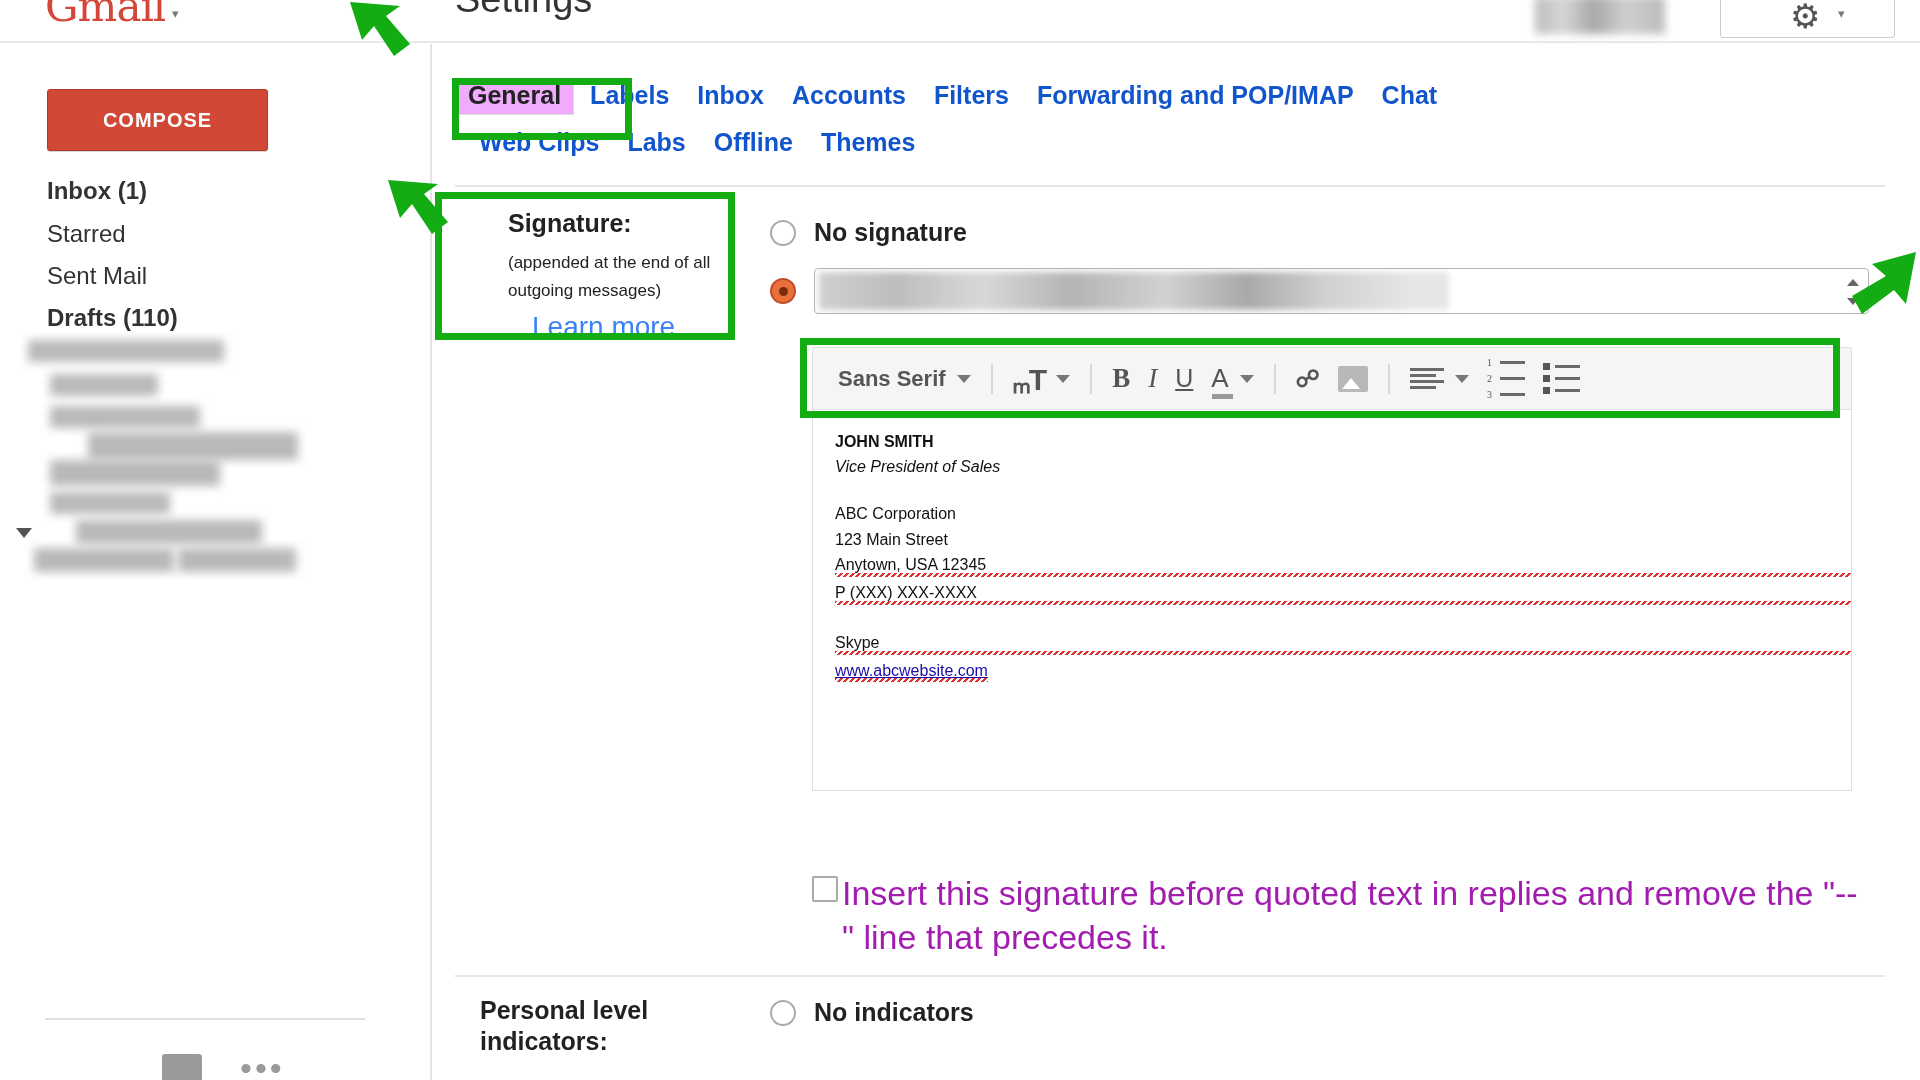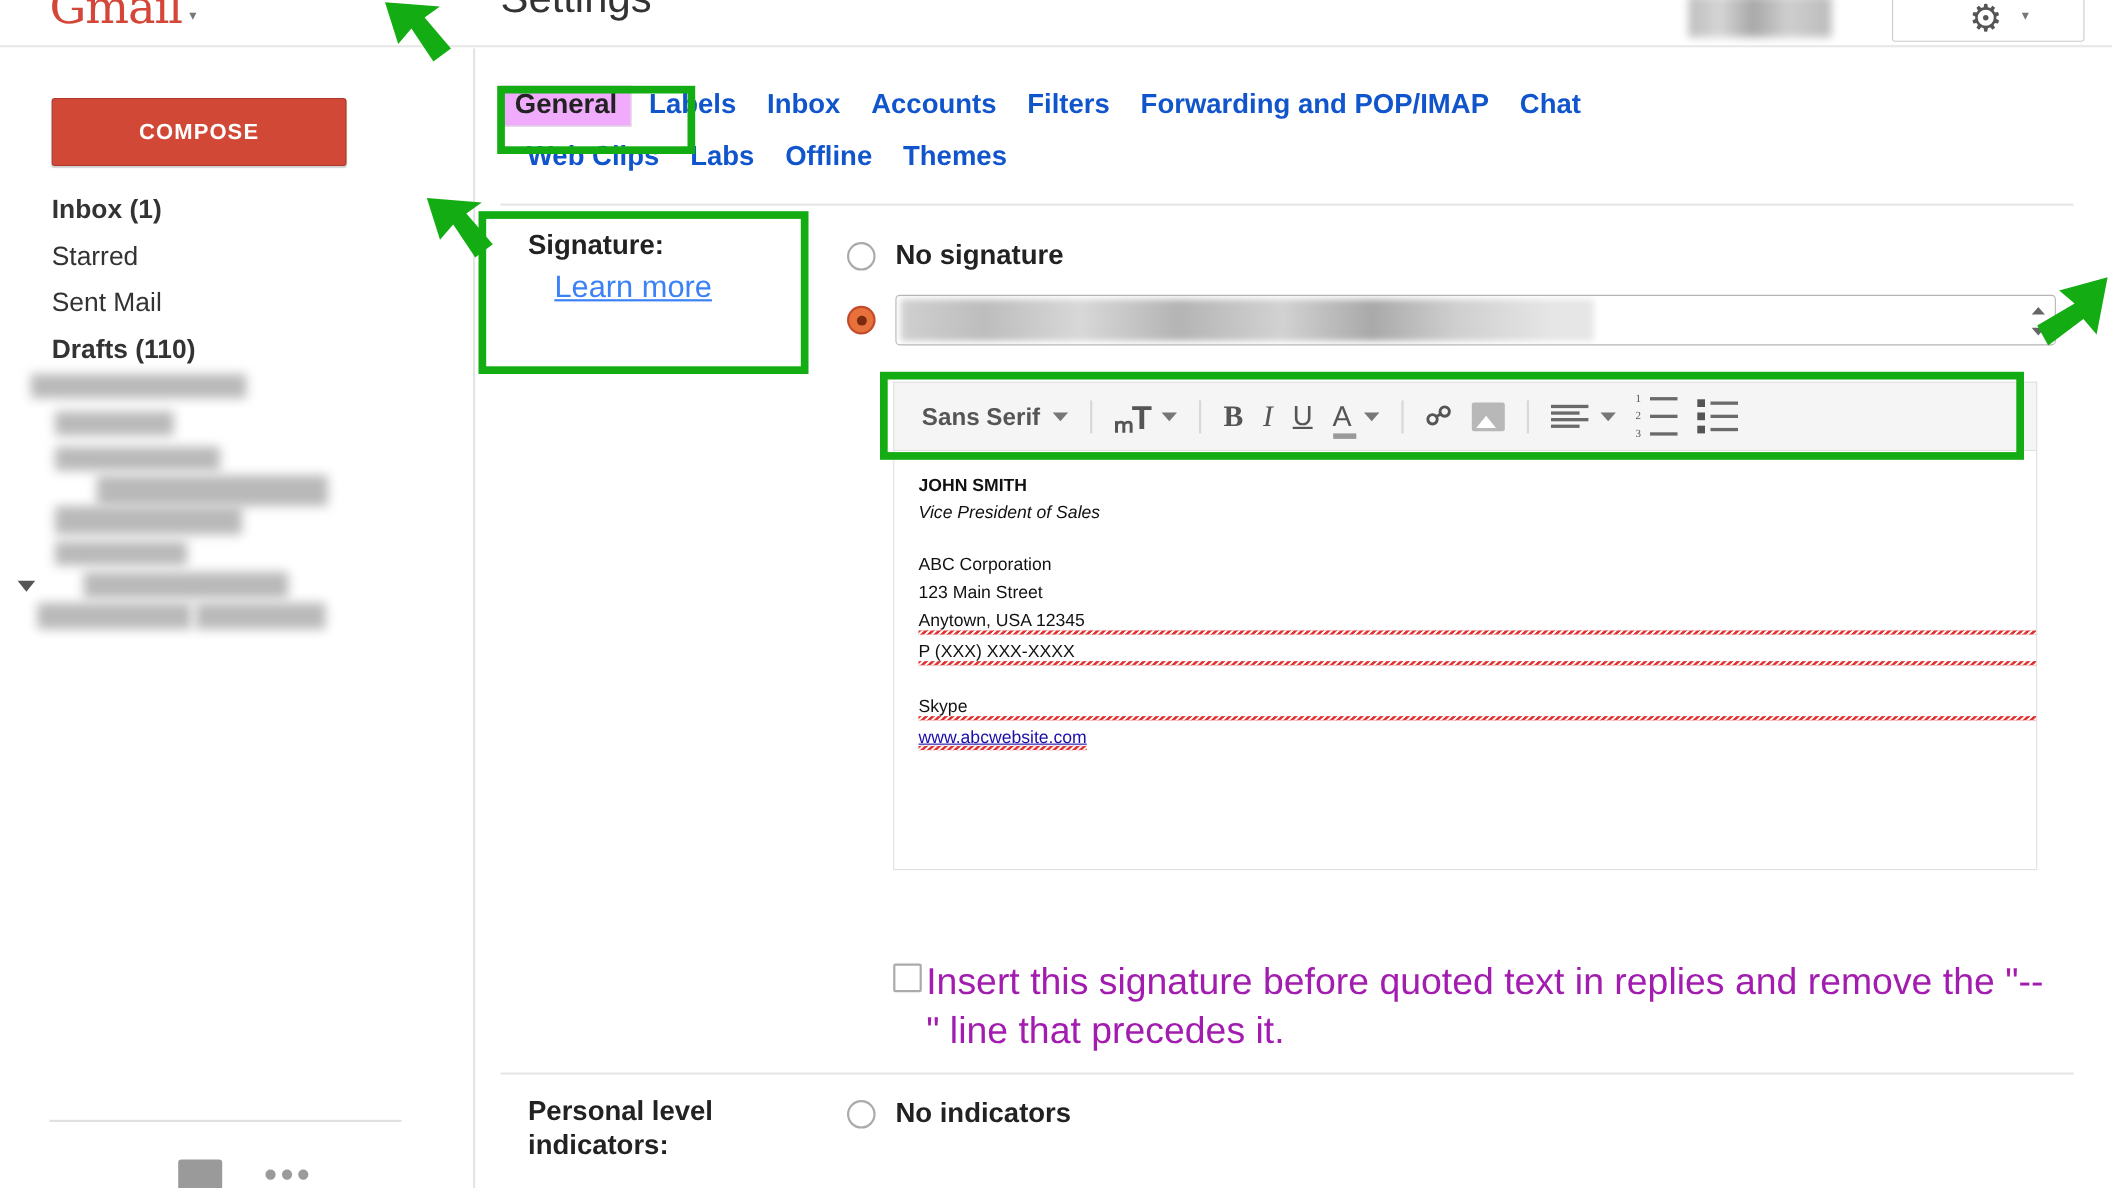--- a/index.html
+++ b/index.html
@@ -49,21 +49,21 @@
     position:absolute; left:1838px; top:6px; font-size:13px; color:#777;
   }
   #header-rule {
     position:absolute; left:0; top:41px; width:1920px; height:2px;
     background:#e8e8e8;
   }
 
   
   #sidebar { position:absolute; left:0; top:44px; width:432px; height:1036px; }
   #compose-btn {
-    position:absolute; left:47px; top:45px; width:268px; height:62px;
+    position:absolute; left:47px; top:45px; width:221px; height:62px;
     background:#d14836; border:1px solid #b0392b; border-radius:3px;
     color:#fff; font-size:20px; font-weight:bold; letter-spacing:1px;
     display:flex; align-items:center; justify-content:center;
     box-shadow:0 1px 1px rgba(0,0,0,.18);
   }
   .nav-item {
     position:absolute; left:47px; font-size:24px; color:#333;
     white-space:nowrap;
   }
   .nav-item.bold { font-weight:bold; }
@@ -106,21 +106,21 @@
     color:#222; background:#f0abfc;
     border:1px solid #dcdcdc; padding:2px 12px 4px 12px;
     margin-right:16px;
   }
   #tab-row-2 { margin-top:13px; margin-left:24px;text-align:right; }
 
   
   #divider-top {
     position:absolute; left:455px; top:185px; width:1430px; height:2px; background:#e6e6e6;
   }
-  #label-col { position:absolute; left:480px; top:208px; width:250px; }
+  #label-col { position:absolute; left:508px; top:208px; width:250px; }
   .sec-label { font-size:25px; font-weight:bold; color:#222; line-height:1.25; }
   .sec-sub { font-size:17px; color:#222; line-height:1.65; margin-top:10px; }
   .sec-link { font-size:28px; color:#3b82f6; display:block; margin-top:6px;margin-left:24px; }
 
   
   .radio {
     width:26px; height:26px; border-radius:50%;
     border:2px solid #aaa; background:#fff; display:inline-block;
     position:relative; flex:0 0 auto;
   }
@@ -300,20 +300,21 @@
     <div class="tab">Labs</div>
     <div class="tab">Offline</div>
     <div class="tab">Themes</div>
   </div>
 </div>
 
 <div id="divider-top"></div>
 
 <div id="label-col">
   <div class="sec-label">Signature:</div>
+  <div class="sec-sub">(appended at the end of all outgoing messages)</div>
   <a class="sec-link" href="#">Learn more</a>
 </div>
 
 <div id="no-sig-row">
   <span class="radio"></span>
   <span id="no-sig-label">No signature</span>
 </div>
 
 <div id="select-row">
   <span class="radio checked"></span>

